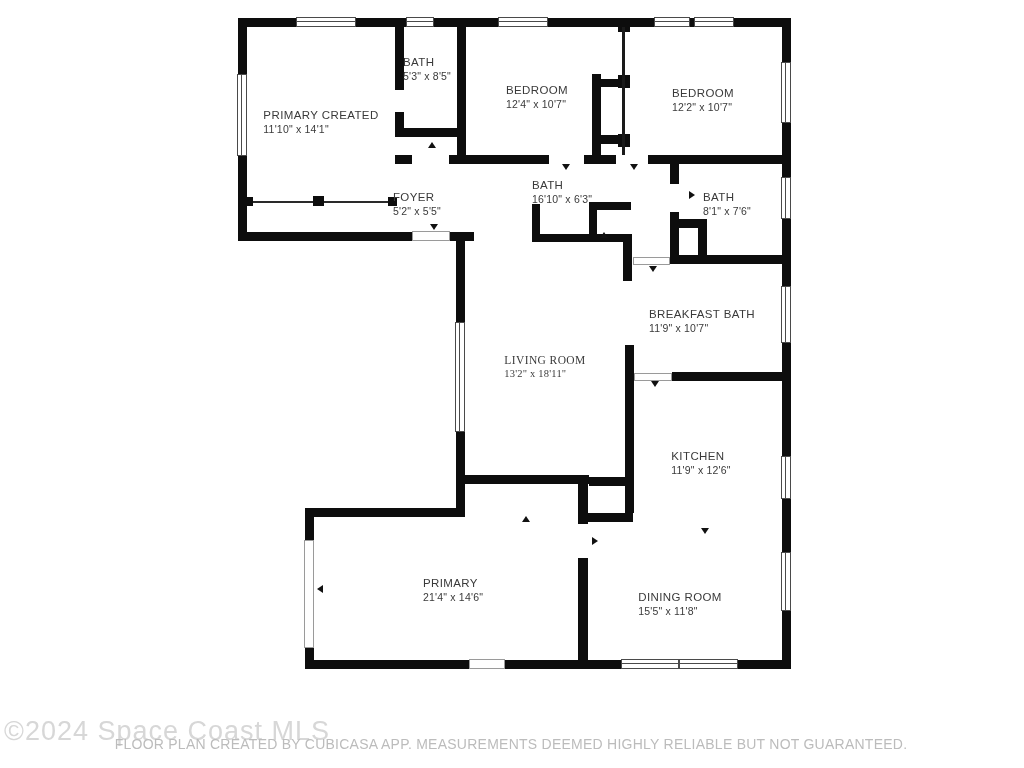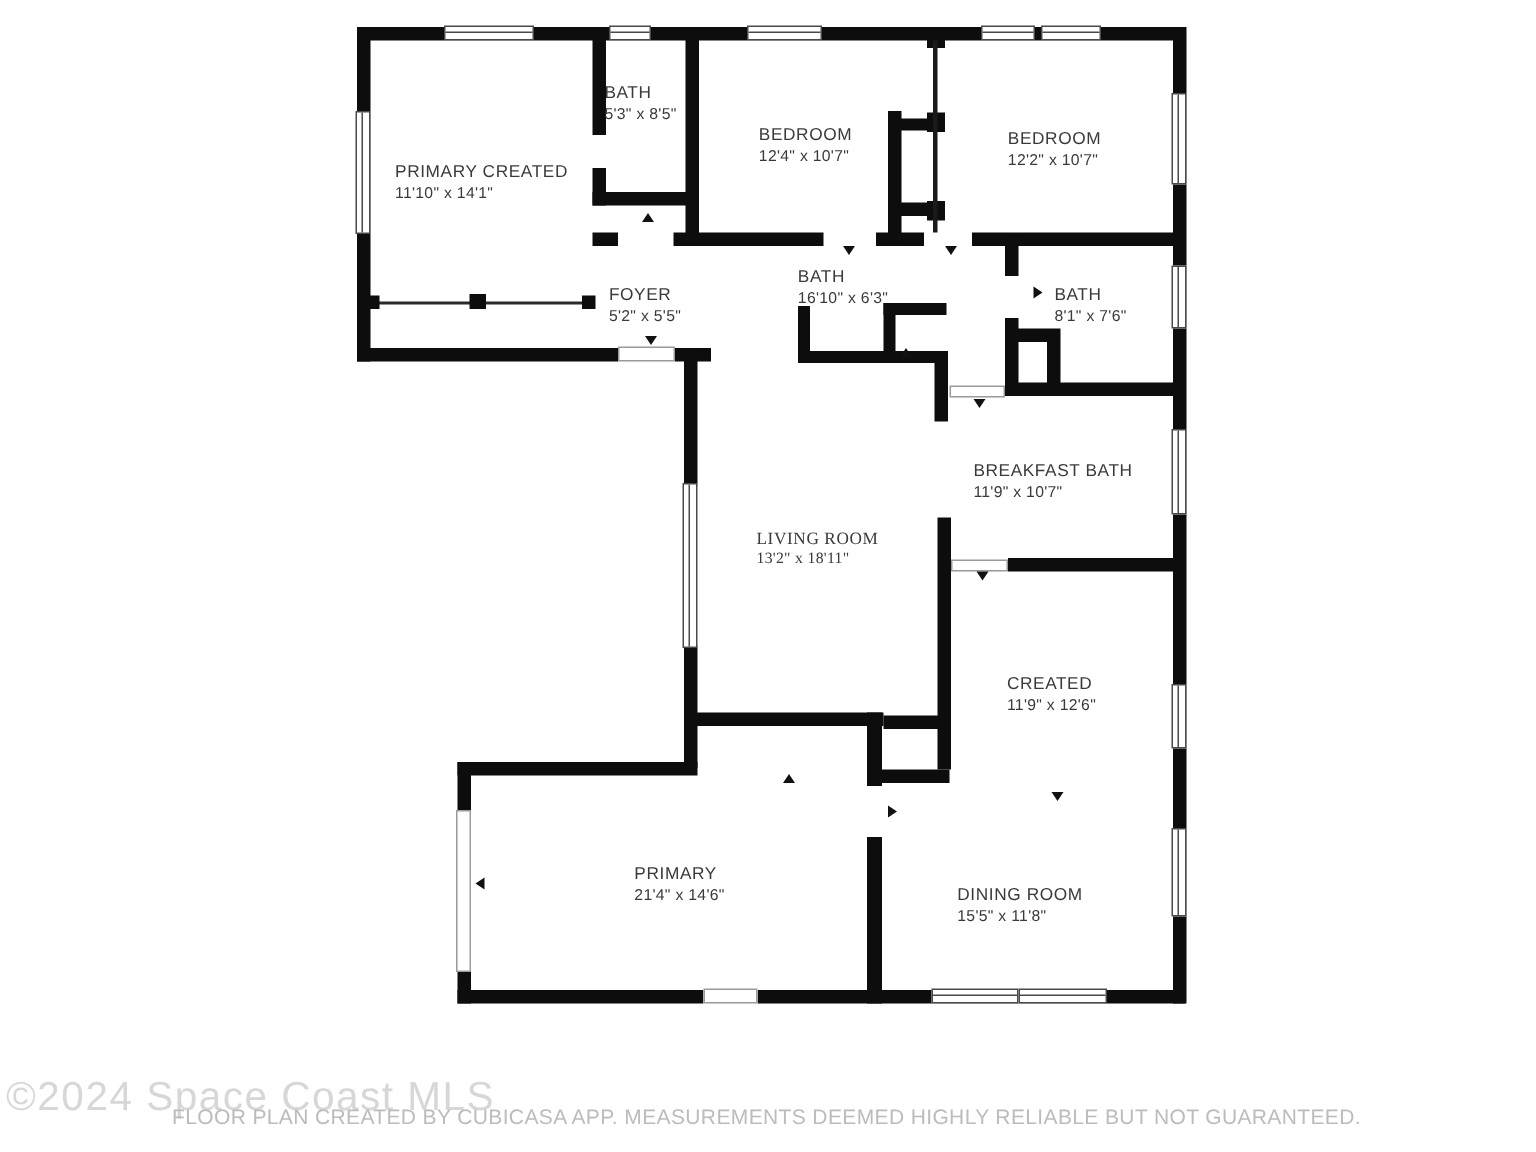--- a/index.html
+++ b/index.html
@@ -121,42 +121,42 @@
         <span class="rdims">5'3" x 8'5"</span>
       </div>
       <div class="room" style="left: 537px; top: 97px;">
         <span class="rname">BEDROOM</span>
         <span class="rdims">12'4" x 10'7"</span>
       </div>
       <div class="room" style="left: 703px; top: 100px;">
         <span class="rname">BEDROOM</span>
         <span class="rdims">12'2" x 10'7"</span>
       </div>
-      <div class="room" style="left: 430px; top: 204px;">
+      <div class="room" style="left: 417px; top: 204px;">
         <span class="rname">FOYER</span>
         <span class="rdims">5'2" x 5'5"</span>
       </div>
       <div class="room" style="left: 562px; top: 192px;">
         <span class="rname">BATH</span>
         <span class="rdims">16'10" x 6'3"</span>
       </div>
       <div class="room" style="left: 727px; top: 204px;">
         <span class="rname">BATH</span>
         <span class="rdims">8'1" x 7'6"</span>
       </div>
       <div class="room" style="left: 702px; top: 321px;">
         <span class="rname">BREAKFAST BATH</span>
         <span class="rdims">11'9" x 10'7"</span>
       </div>
       <div class="room" style="left: 545px; top: 366px; font-family: Liberation Serif, serif;">
         <span class="rname">LIVING ROOM</span>
         <span class="rdims">13'2" x 18'11"</span>
       </div>
       <div class="room" style="left: 701px; top: 463px;">
-        <span class="rname">CREATED</span>
+        <span class="rname">KITCHEN</span>
         <span class="rdims">11'9" x 12'6"</span>
       </div>
       <div class="room" style="left: 453px; top: 590px;">
         <span class="rname">PRIMARY</span>
         <span class="rdims">21'4" x 14'6"</span>
       </div>
       <div class="room" style="left: 680px; top: 604px;">
         <span class="rname">DINING ROOM</span>
         <span class="rdims">15'5" x 11'8"</span>
       </div>

